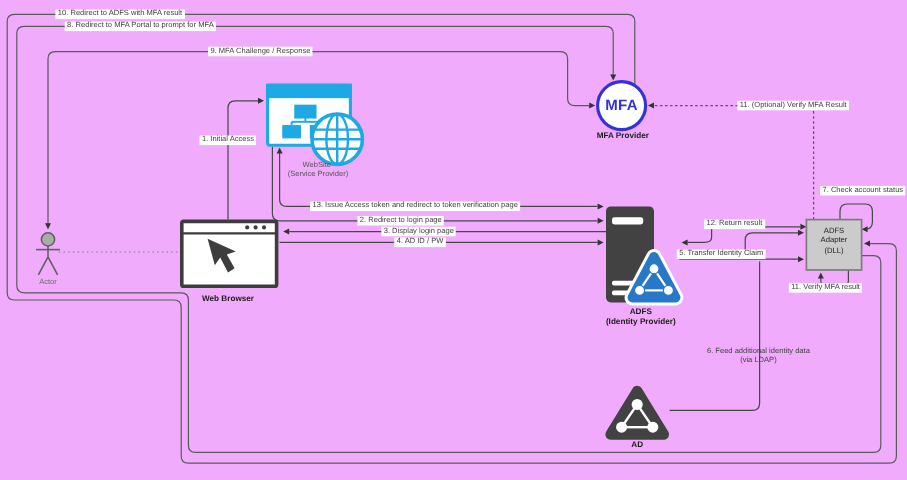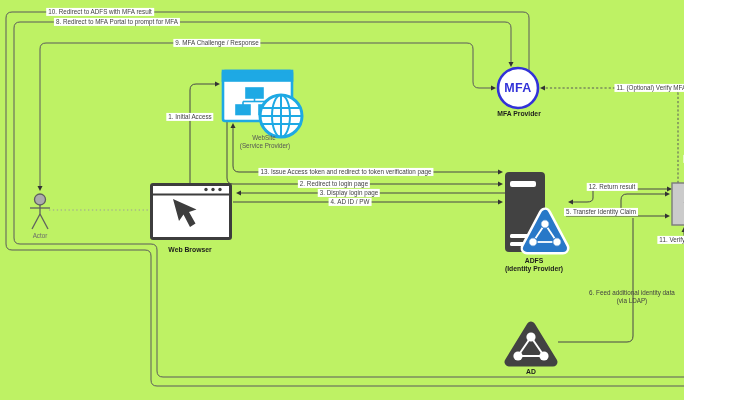--- a/index.html
+++ b/index.html
@@ -1,16 +1,16 @@
 <!DOCTYPE html>
 <html><head>
 <meta charset="utf-8">
 <style>
   html,body{margin:0;padding:0;background:#fff;}
-  #canvas{position:relative;width:684px;height:400px;background:#bef264;overflow:hidden;
+  #canvas{position:relative;width:756px;height:400px;background:#f0abfc;overflow:hidden;
           font-family:"Liberation Sans",sans-serif;text-decoration:underline;}
   #wires{position:absolute;left:0;top:0;}
   .lbl{position:absolute;transform:translate(-50%,-50%);font:6.3px "Liberation Sans",sans-serif;
        color:#3f3f3f;background:#fff;padding:0 2px;white-space:nowrap;text-align:center;line-height:1.3;}
   .bold{font-weight:bold;color:#1c1c1c;font-size:6.8px;}
   .nobg{background:transparent;}
   .mfa-text{position:absolute;transform:translate(-50%,-50%);font:bold 12.5px "Liberation Sans",sans-serif;
        color:#3232d8;letter-spacing:.3px;}
   .adapter-text{font-size:6.4px;color:#222;background:transparent;line-height:1.3;}
 </style>

